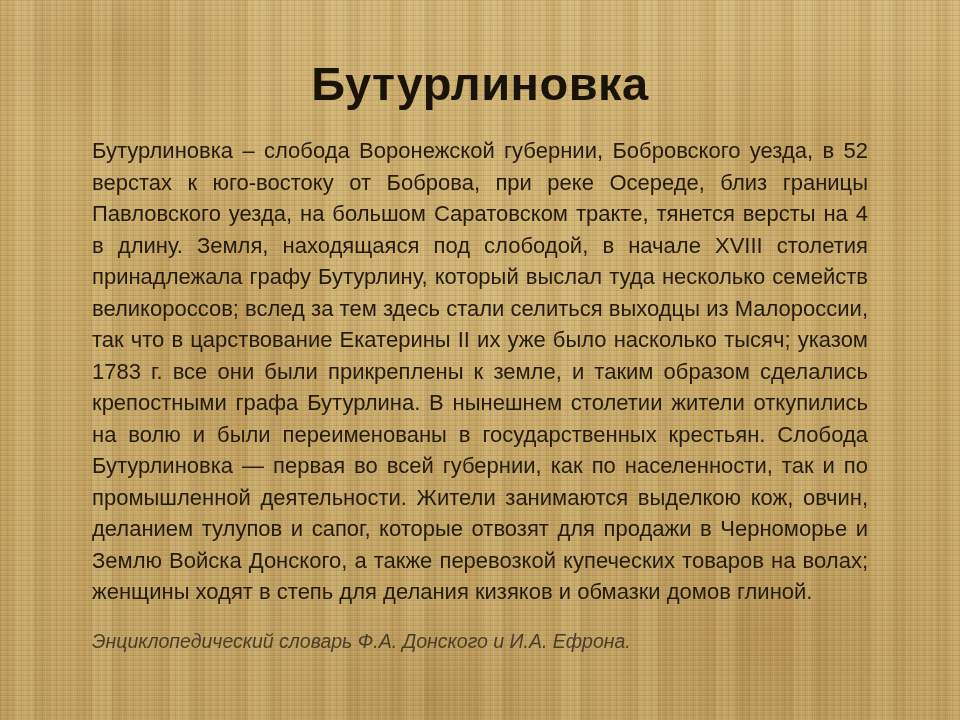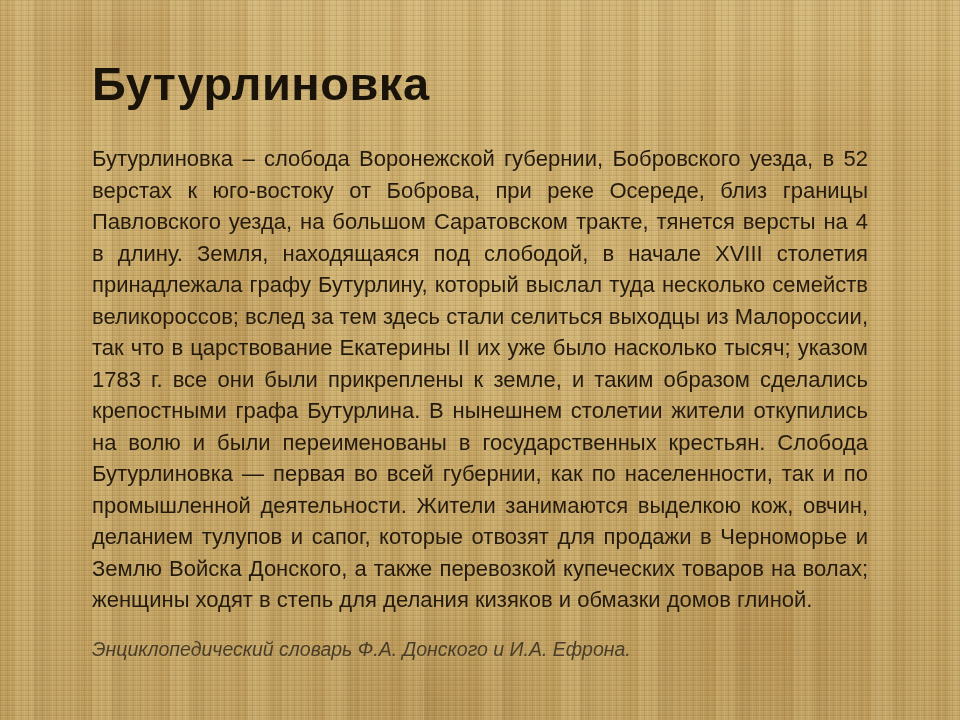--- a/index.html
+++ b/index.html
@@ -43,27 +43,28 @@
       linear-gradient(180deg, rgba(255, 240, 198, 0.14) 0%, rgba(0,0,0,0) 30%, rgba(116, 80, 28, 0.12) 100%);
   }
   .content {
     position: absolute;
     left: 92px;
     right: 92px;
     top: 0;
   }
   .title {
     margin-top: 56px;
+    text-align: center;
     font-size: 47px;
     font-weight: bold;
     letter-spacing: 0.5px;
     color: var(--title-text, #1a1309);
   }
   .body-text {
-    margin-top: 32px;
+    margin-top: 24px;
     font-size: 22px;
     line-height: 31.5px;
     text-align: justify;
     color: var(--body-text, #241a0d);
   }
   .attribution {
     margin-top: 9px;
     font-size: 19.5px;
     font-style: italic;
     color: var(--attribution-text, #4a3d28);

